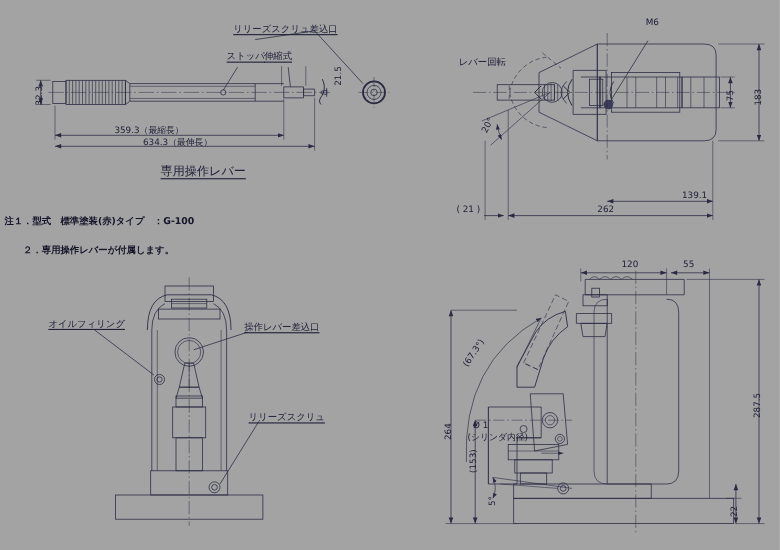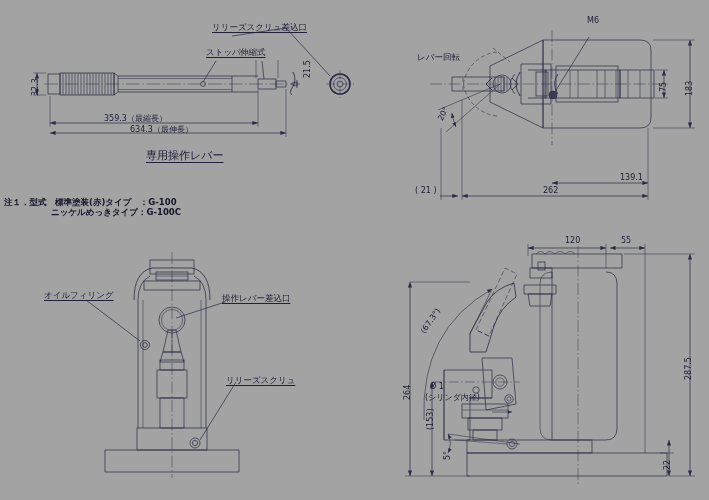--- a/index.html
+++ b/index.html
@@ -296,21 +296,21 @@
   <div class="lbl u" style="left:190px;top:47px;margin-left:16px;">ストッパ</div>
   <div class="lbl u" style="left:240px;top:47px;">伸縮式</div>
 
   <div class="dim vert" style="left:31px;top:96px;">32.3</div>
   <div class="dim vert" style="left:303px;top:78px;">21.5</div>
   <div class="dim" style="left:104px;top:113px;text-align:center;">359.3（最縮長）</div>
   <div class="dim" style="left:130px;top:124px;">634.3（最伸長）</div>
   <div class="cap" style="left:146px;top:148px;">専用操作レバー</div>
 
   <div class="note" style="left:4px;top:196px;">注１．型式　標準塗装(赤)タイプ　：G-100</div>
-  <div class="note" style="left:51px;top:206px;">ニッケルめっきタイプ：G-100C</div>
+  <div class="note" style="left:21px;top:222px;">２．専用操作レバーが付属します。</div>
 
   <div class="lbl" style="left:417px;top:52px;">レバー回転</div>
   <div class="dim" style="left:587px;top:16px;">M6</div>
   <div class="dim" style="left:436px;top:118px;transform:rotate(-62deg);transform-origin:left top;">20°</div>
   <div class="dim vert" style="left:659px;top:92px;">75</div>
   <div class="dim vert" style="left:685px;top:96px;">183</div>
   <div class="dim" style="left:620px;top:173px;">139.1</div>
   <div class="dim" style="left:543px;top:186px;">262</div>
   <div class="dim" style="left:415px;top:186px;">( 21 )</div>
 

